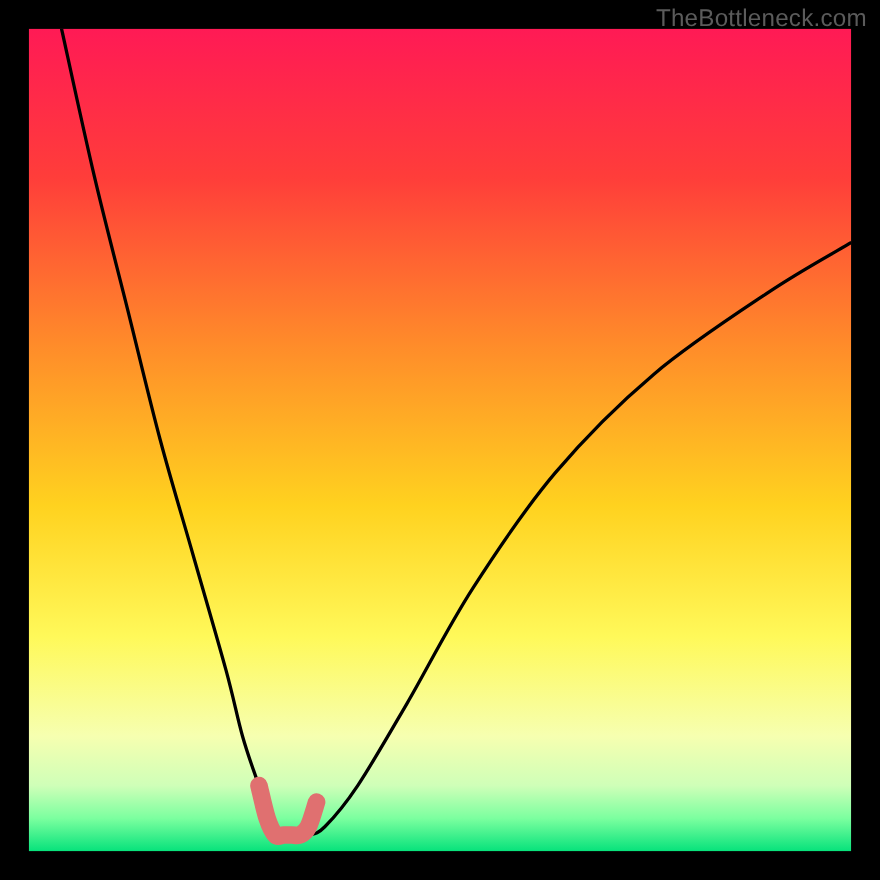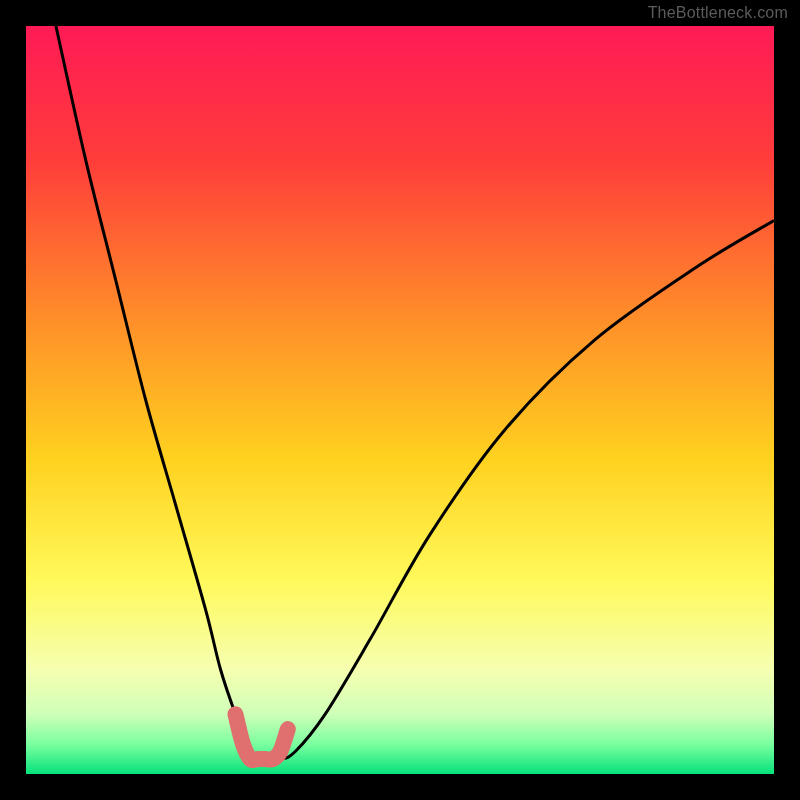--- a/index.html
+++ b/index.html
@@ -37,21 +37,21 @@
     position: absolute;
     top: 0;
     left: 0;
     width: 100%;
     height: 100%;
   }
   .watermark {
     position: absolute;
     top: 4px;
     right: 12px;
-    font-size: 16px;
+    font-size: 22px;
     color: #5b5b5b;
     font-weight: 500;
     letter-spacing: 0.2px;
   }
 </style>
 </head>
 <body>
 
 <div class="frame">
 

